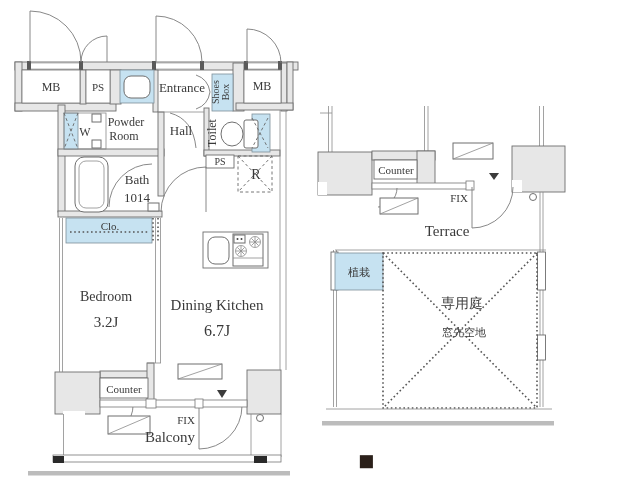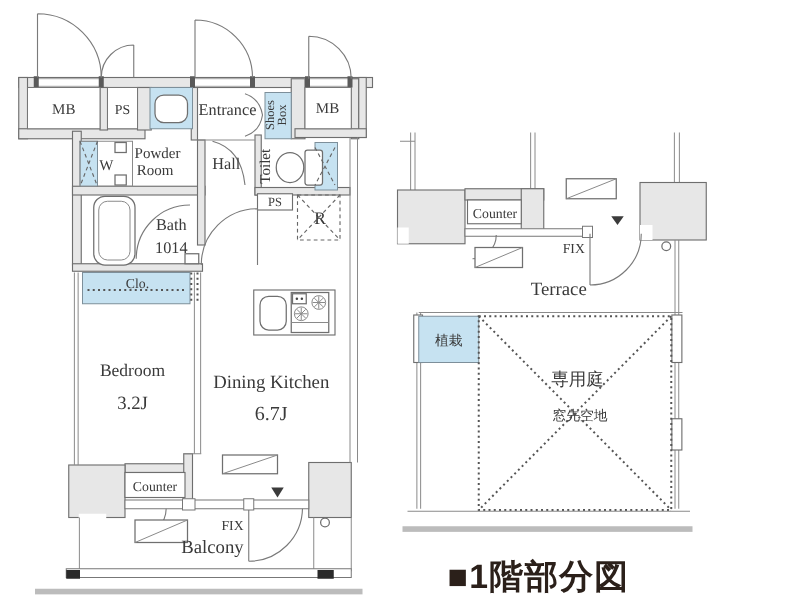--- a/index.html
+++ b/index.html
@@ -247,15 +247,14 @@
 
   <g>
     <circle cx="603" cy="428" r="21" fill="#ffffff" stroke="#8a8a8a" stroke-width="1.4"></circle>
     <path d="M589 410 Q603 418 617 410 L605 448 Z" fill="#241b15"></path>
     <text class="mid" x="603" y="472" style="font-family:'Liberation Sans','DejaVu Sans',sans-serif;font-weight:bold;font-size:13px;fill:#2b2b2b;">N</text>
   </g>
 </svg>
 
 <div id="caption">
   <span class="sq">■</span>
-      <span>1階部分図</span>
 </div>
 </div>
 
 </body></html>

